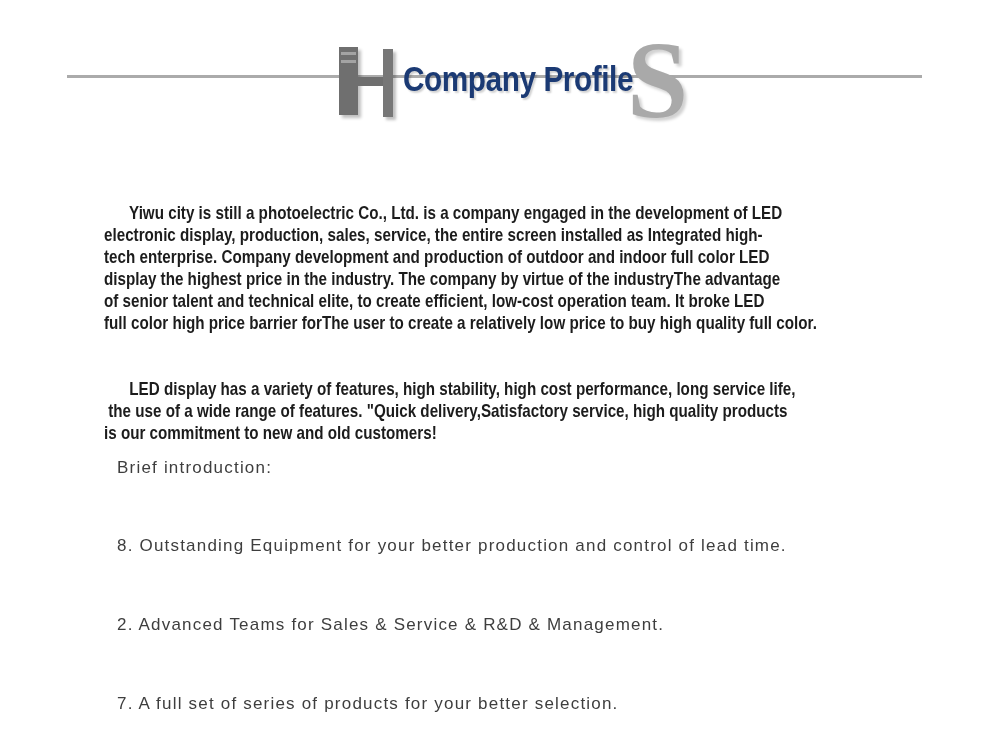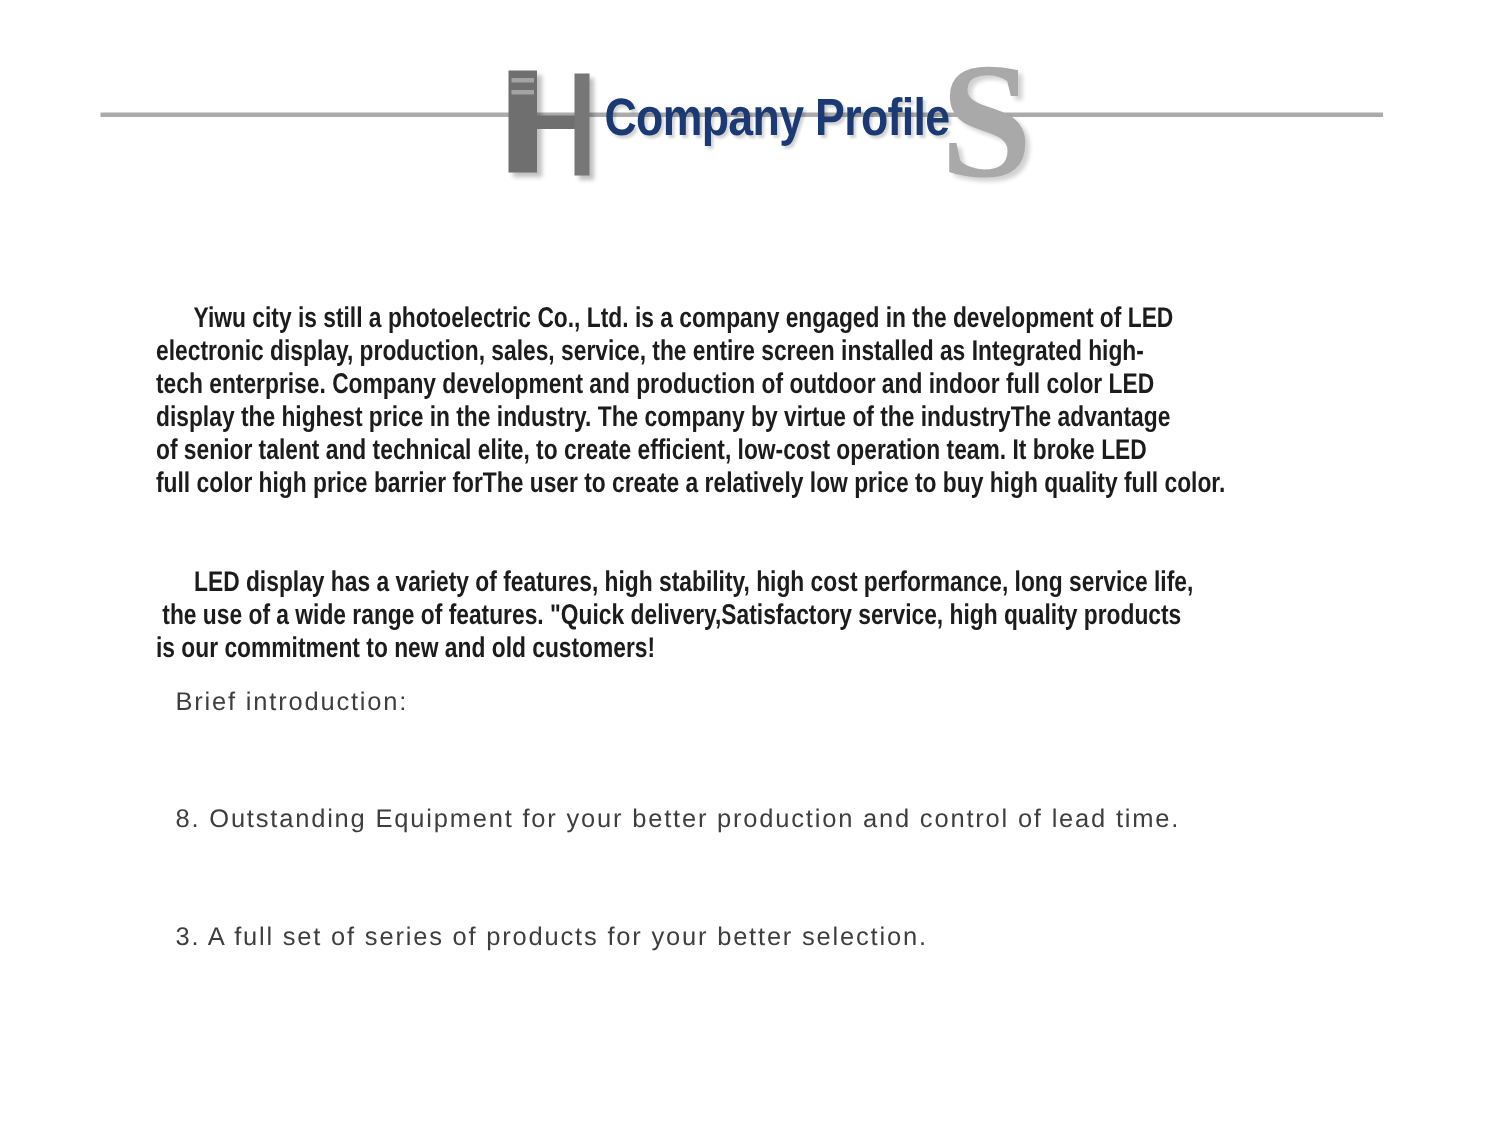--- a/index.html
+++ b/index.html
@@ -130,21 +130,22 @@
 of senior talent and technical elite, to create efficient, low-cost operation team. It broke LED
 full color high price barrier forThe user to create a relatively low price to buy high quality full color.</p>
     <p>      LED display has a variety of features, high stability, high cost performance, long service life,
  the use of a wide range of features. "Quick delivery,Satisfactory service, high quality products
 is our commitment to new and old customers!</p>
   </div>
 
   <div class="intro">
     <div>Brief introduction:</div>
     <div>8. Outstanding Equipment for your better production and control of lead time.</div>
-    <div>3. A full set of series of products for your better selection.</div>
+    <div>2. Advanced Teams for Sales &amp; Service &amp; R&amp;D &amp; Management.</div>
+    <div>7. A full set of series of products for your better selection.</div>
     
     
     
     
     
     
   </div>
 
 </div>
 

